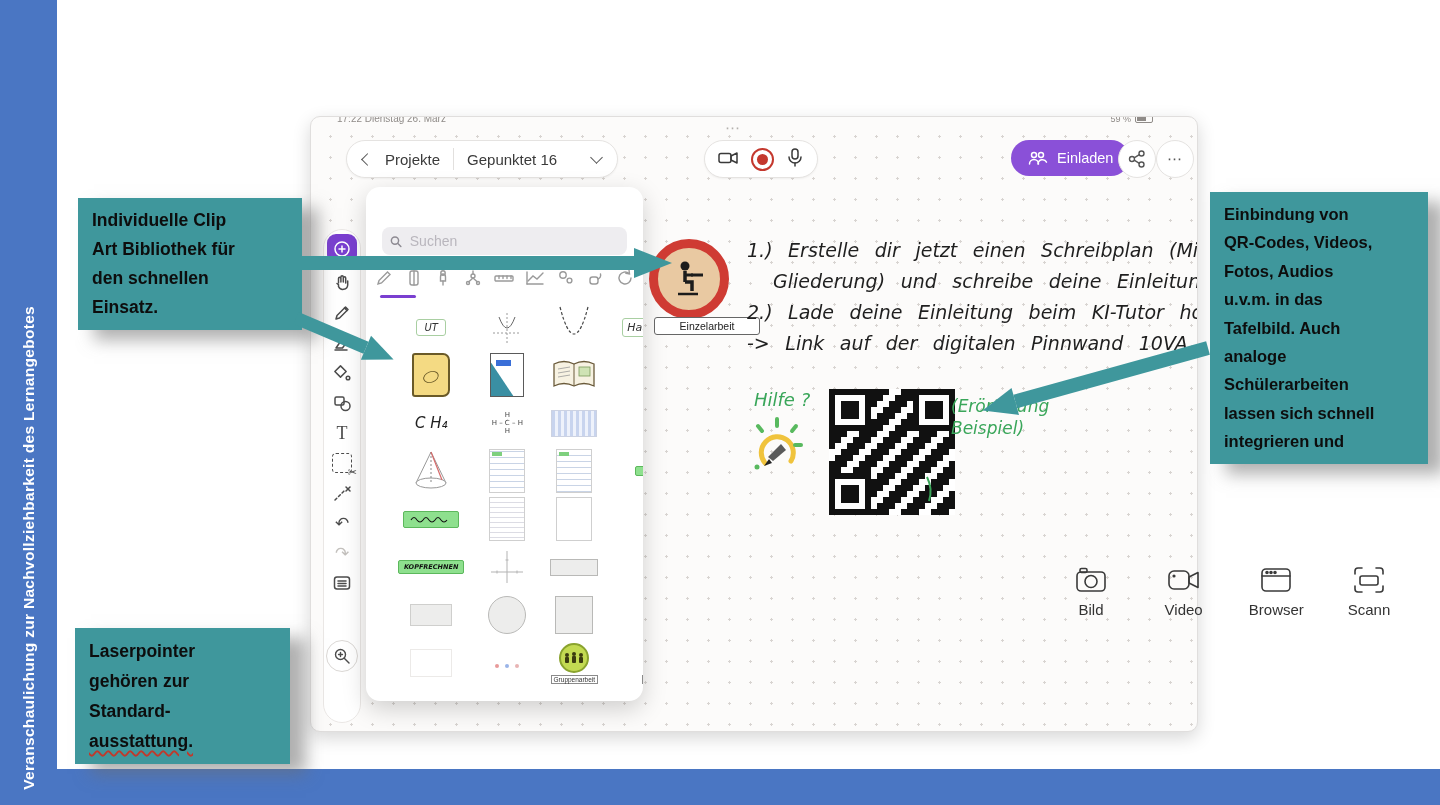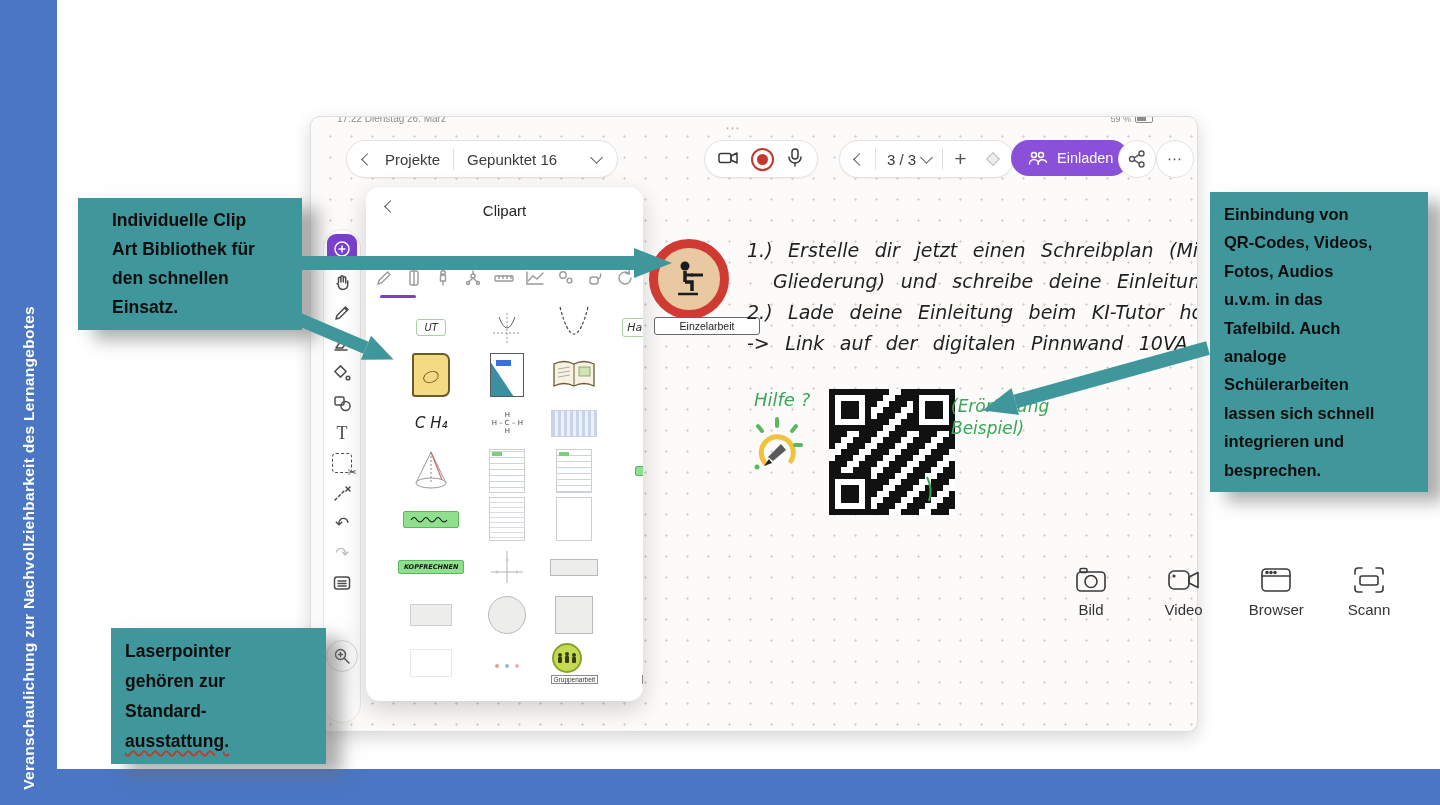--- a/index.html
+++ b/index.html
@@ -73,21 +73,21 @@
           display:flex;align-items:center;gap:6px;padding:0 8px;box-sizing:border-box;}
   .search input{border:none;background:transparent;outline:none;font-size:14px;color:#55525a;width:100%;
           font-family:"Liberation Sans",sans-serif;}
   .search input::placeholder{color:#b9b6bd;}
   .cats{position:absolute;left:8px;top:78px;width:261px;height:30px;display:flex;
         justify-content:space-between;align-items:center;overflow:hidden;}
   .cats svg{stroke:#9a9a9a;fill:none;stroke-width:1.4;stroke-linecap:round;}
   .cat-underline{position:absolute;left:14px;top:108px;width:36px;height:3px;background:#7a3fd0;border-radius:2px;}
   .grid{position:absolute;left:8px;top:116px;width:261px;display:grid;
         grid-template-columns:repeat(4,1fr);grid-auto-rows:48px;align-items:center;justify-items:center;}
-  .cell{display:flex;flex-direction:column;justify-content:center;gap:1px;padding-left:24px;}
+  .cell{display:flex;flex-direction:column;align-items:center;justify-content:center;gap:1px;padding-left:24px;}
 
   .c-lblbox{border:1px solid #a9cfa2;background:#fff;border-radius:3px;
             font:italic 10px "DejaVu Sans",sans-serif;color:#333;padding:2px 7px;white-space:nowrap;}
   .c-lblbox.small{font-size:11px;padding:2px 4px;}
   .c-lblgreen{background:#8ee08e;border:1px solid #5cb85c;border-radius:2px;color:#111;
             font:bold italic 7px "DejaVu Sans",sans-serif;padding:2px 5px;white-space:nowrap;}
   .page{background:#fff;border:1px solid #cfcfcf;width:34px;height:42px;position:relative;}
   .page.lines{background-image:repeating-linear-gradient(#fff 0 4px,#dcdce4 4px 5px);}
   .page.notes::before{content:'';position:absolute;left:2px;top:2px;width:10px;height:4px;background:#7ed07e;}
   .page.notes{background-image:repeating-linear-gradient(#fff 0 5px,#c9d4e6 5px 6px);background-position:0 8px;}
@@ -133,24 +133,24 @@
   
   .tools-row{position:absolute;left:1056px;top:566px;width:348px;display:flex;justify-content:space-between;z-index:20;}
   .tool{width:70px;display:flex;flex-direction:column;align-items:center;gap:7px;color:#333;font-size:15px;}
   .tool svg{stroke:#3a3a3a;fill:none;stroke-width:1.6;stroke-linecap:round;stroke-linejoin:round;}
 
   
   .callout{position:absolute;background:#3f979c;color:#0d0d0d;font-weight:bold;z-index:30;
            padding:8px 14px;box-shadow:16px 10px 16px rgba(110,110,110,.55);}
   .callout .line{white-space:nowrap;}
   .co-clipart{left:78px;top:198px;width:196px;font-size:17.5px;}
-  .co-clipart .line{line-height:29px;margin-left:20px;}
+  .co-clipart .line{line-height:29px;}
   .co-media{left:1210px;top:192px;width:190px;font-size:16.5px;}
   .co-media .line{line-height:28.4px;}
-  .co-laser{left:75px;top:628px;width:187px;font-size:17.5px;margin-left:36px;}
+  .co-laser{left:75px;top:628px;width:187px;font-size:17.5px;}
   .co-laser .line{line-height:30px;}
   .co-laser .line:last-child{text-decoration:underline;text-decoration-style:wavy;
            text-decoration-color:#c0392b;text-decoration-thickness:1.5px;text-underline-offset:3px;}
 
   .arrows{position:absolute;left:0;top:0;width:1440px;height:805px;z-index:40;pointer-events:none;}
 </style>
 </head>
 <body>
 
 <div class="slide">
@@ -189,35 +189,20 @@
         </span>
       <span>
         <svg width="20" height="22" viewBox="0 0 20 22" style="stroke:#3a3a3a;fill:none;stroke-width:1.5;stroke-linecap:round">
             <rect x="7" y="2" width="6" height="10" rx="3"></rect>
             <path d="M4 10a6 6 0 0012 0"></path>
             <line x1="10" y1="16" x2="10" y2="19"></line>
           </svg>
       </span>
     </div>
 
-    <div class="pill pager">
-      <span class="seg">
-          <span class="chev left"></span>
-        </span>
-      <span class="sep"></span>
-      <span class="seg">
-        <span>3 / 3</span>
-          <span class="chev down"></span>
-      </span>
-      <span class="sep"></span>
-      <span class="seg" style="font-size:21px;color:#555">+</span>
-      <span class="seg">
-          <span class="chev right gray"></span>
-        </span>
-    </div>
 
     <div class="invite">
       <svg width="22" height="18" viewBox="0 0 22 18" style="stroke:#fff;fill:none;stroke-width:1.5;stroke-linecap:round">
           <circle cx="7" cy="6" r="2.5"></circle>
           <circle cx="14" cy="6" r="2.5"></circle>
           <path d="M2.5 15a4.5 4.5 0 019 0"></path>
           <path d="M11 15a4.5 4.5 0 018.5-1.8"></path>
         </svg>
       <span>Einladen</span>
     </div>
@@ -303,23 +288,26 @@
           <svg width="18" height="18" viewBox="0 0 18 18" style="stroke:#4c4c4c;fill:none;stroke-width:1.4;stroke-linecap:round">
             <circle cx="7.5" cy="7.5" r="5"></circle>
             <line x1="11.5" y1="11.5" x2="16" y2="16"></line>
             <line x1="7.5" y1="5.5" x2="7.5" y2="9.5"></line>
             <line x1="5.5" y1="7.5" x2="9.5" y2="7.5"></line>
           </svg>
         </div>
     </div>
 
     <div class="panel">
-      <div class="phead">
-        <span class="chev left pback"></span>
-        <span>Clipart</span>
+      <div class="search">
+        <svg width="13" height="13" viewBox="0 0 13 13" style="stroke:#8d8a92;fill:none;stroke-width:1.6;stroke-linecap:round">
+            <circle cx="5.5" cy="5.5" r="4"></circle>
+            <line x1="8.7" y1="8.7" x2="12" y2="12"></line>
+          </svg>
+        <input readonly="" placeholder="Suchen" style="">
       </div>
       <div class="cats">
         <span><svg width="20" height="20" viewBox="0 0 20 20">
               <path d="M4 16l1-3.5 8.5-8.5 2.5 2.5-8.5 8.5z"></path>
             </svg></span>
         <span><svg width="20" height="20" viewBox="0 0 20 20">
               <rect x="6" y="3" width="8" height="14" rx="2"></rect>
               <line x1="10" y1="3" x2="10" y2="17"></line>
             </svg></span>
         <span><svg width="20" height="20" viewBox="0 0 20 20">
@@ -839,21 +827,20 @@
   <div class="callout co-media">
       <div class="line">Einbindung von</div>
       <div class="line">QR-Codes, Videos,</div>
       <div class="line">Fotos, Audios</div>
       <div class="line">u.v.m. in das</div>
       <div class="line">Tafelbild. Auch</div>
       <div class="line">analoge</div>
       <div class="line">Schülerarbeiten</div>
       <div class="line">lassen sich schnell</div>
       <div class="line">integrieren und</div>
-      <div class="line">besprechen.</div>
     </div>
   <div class="callout co-laser">
       <div class="line">Laserpointer</div>
       <div class="line">gehören zur</div>
       <div class="line">Standard-</div>
       <div class="line">ausstattung.</div>
     </div>
 
   <svg class="arrows">
     <g transform="translate(300,263)">

